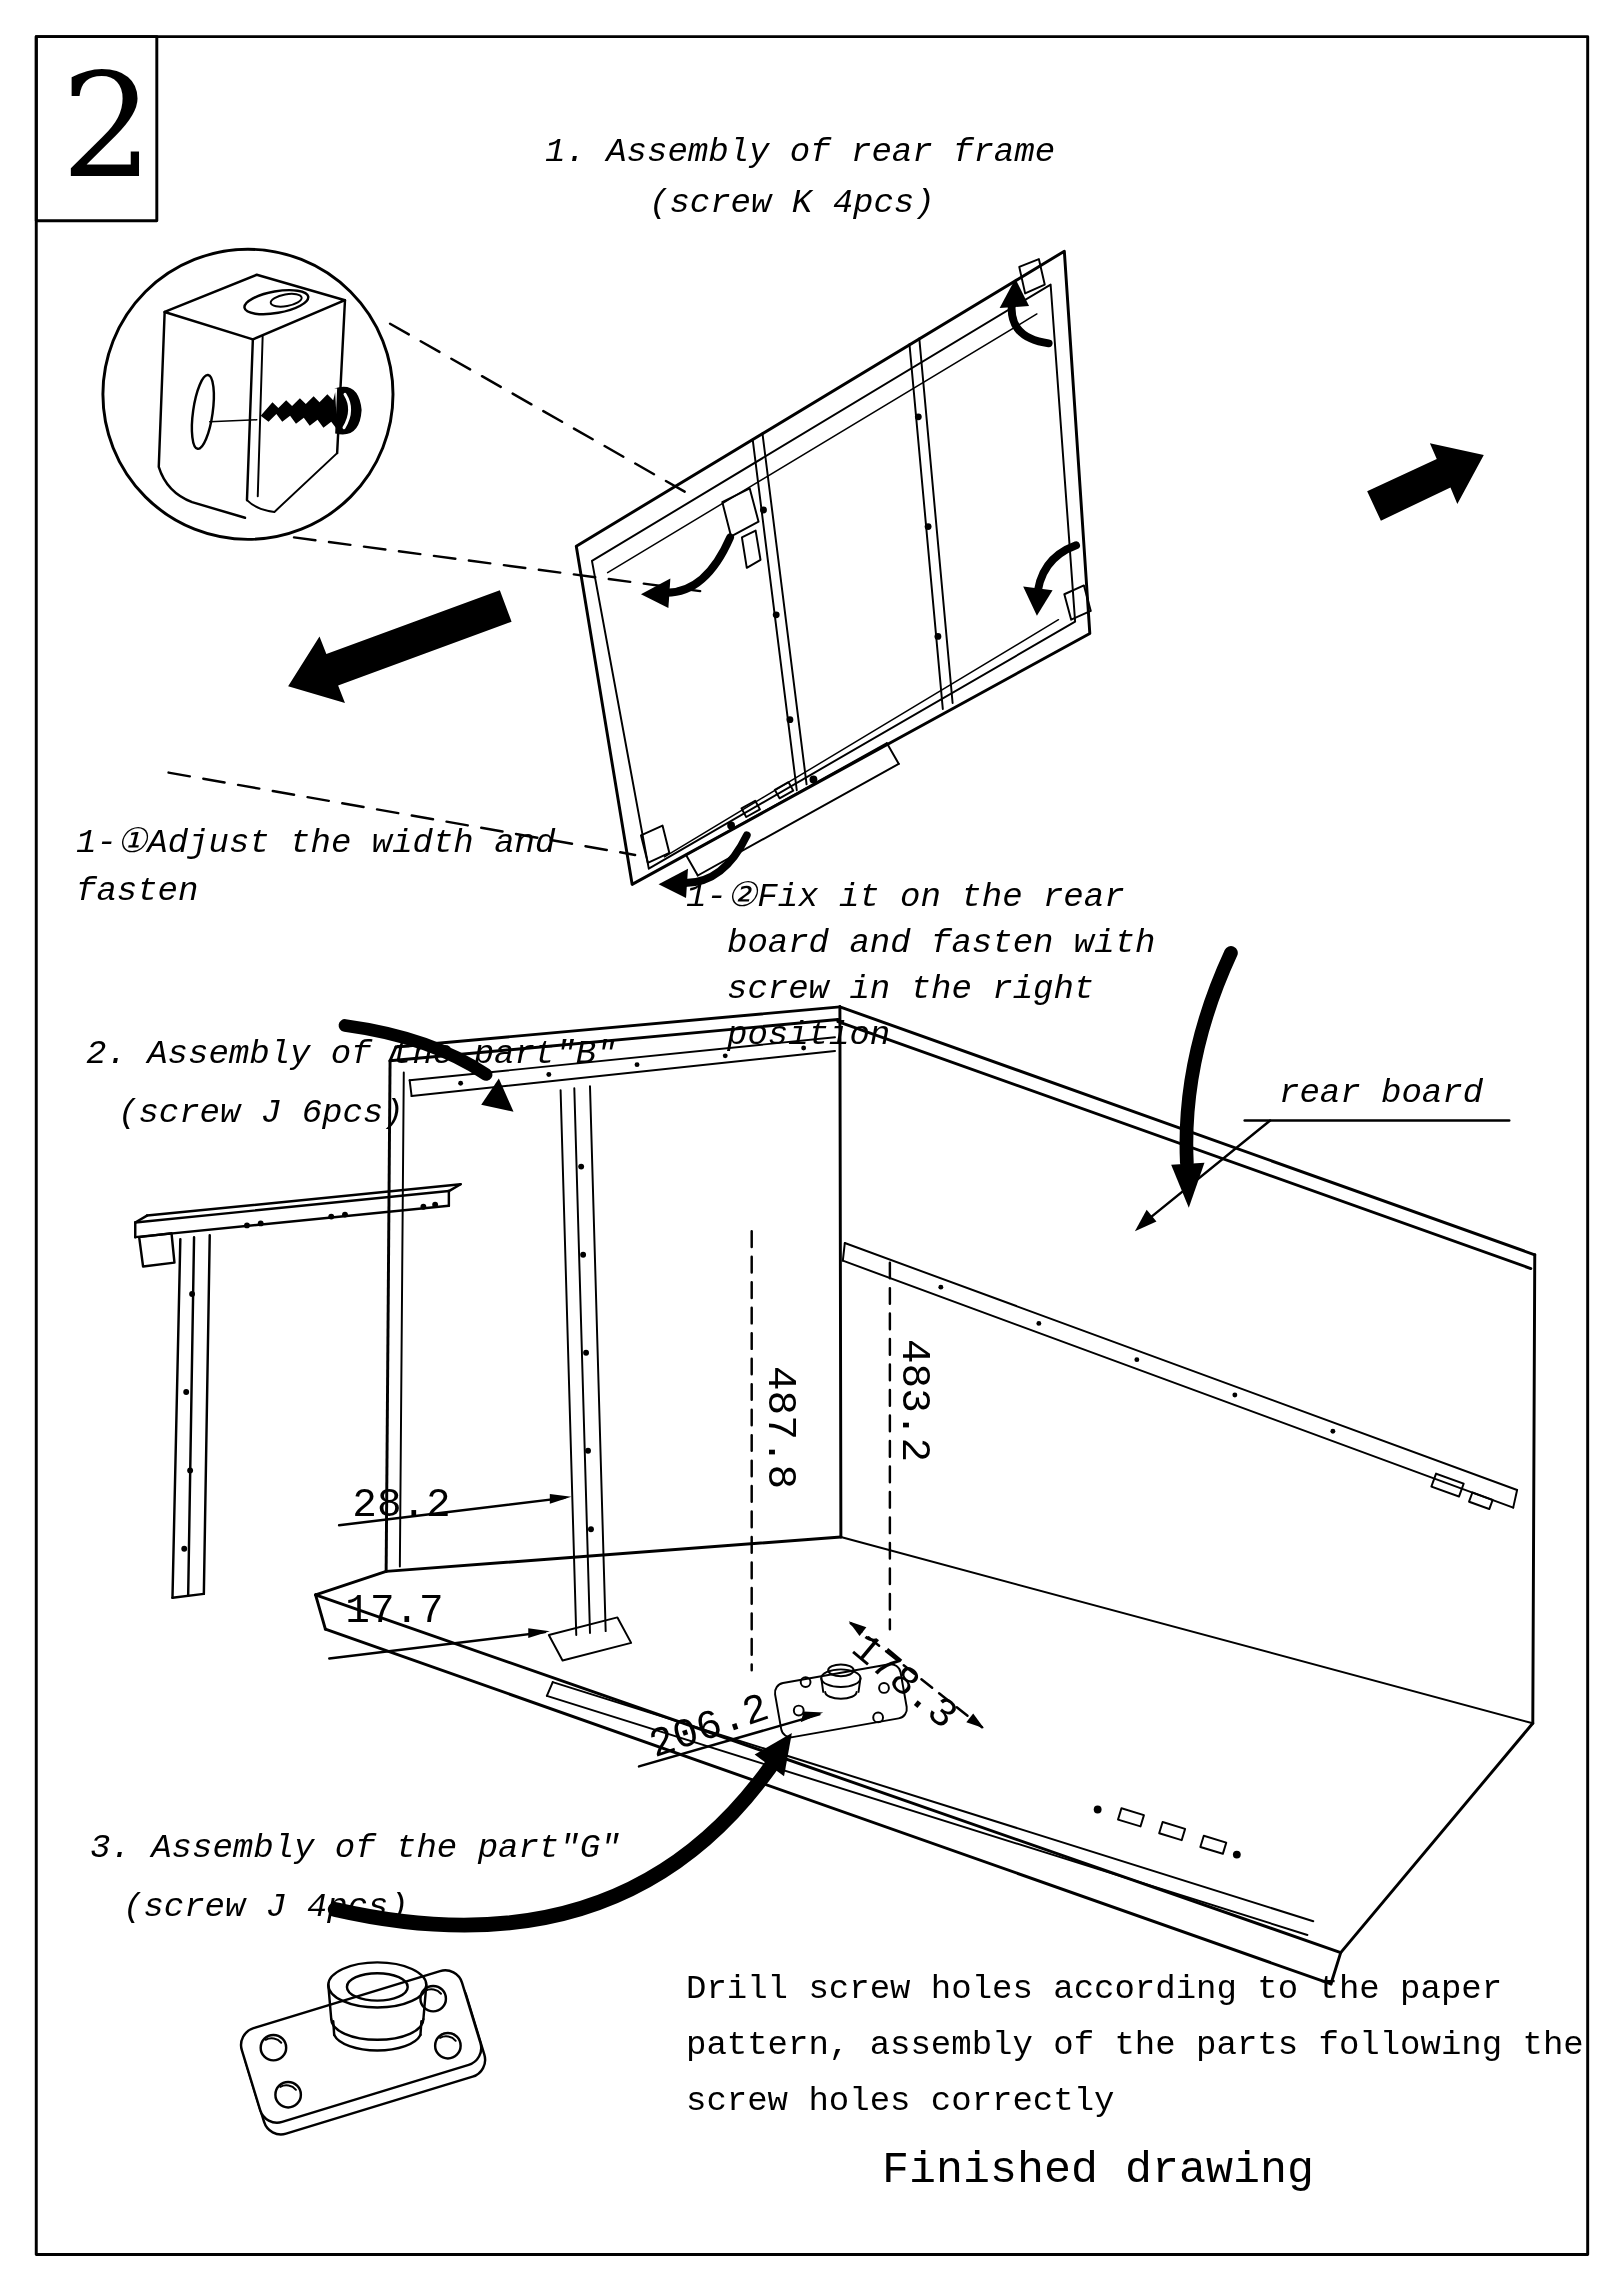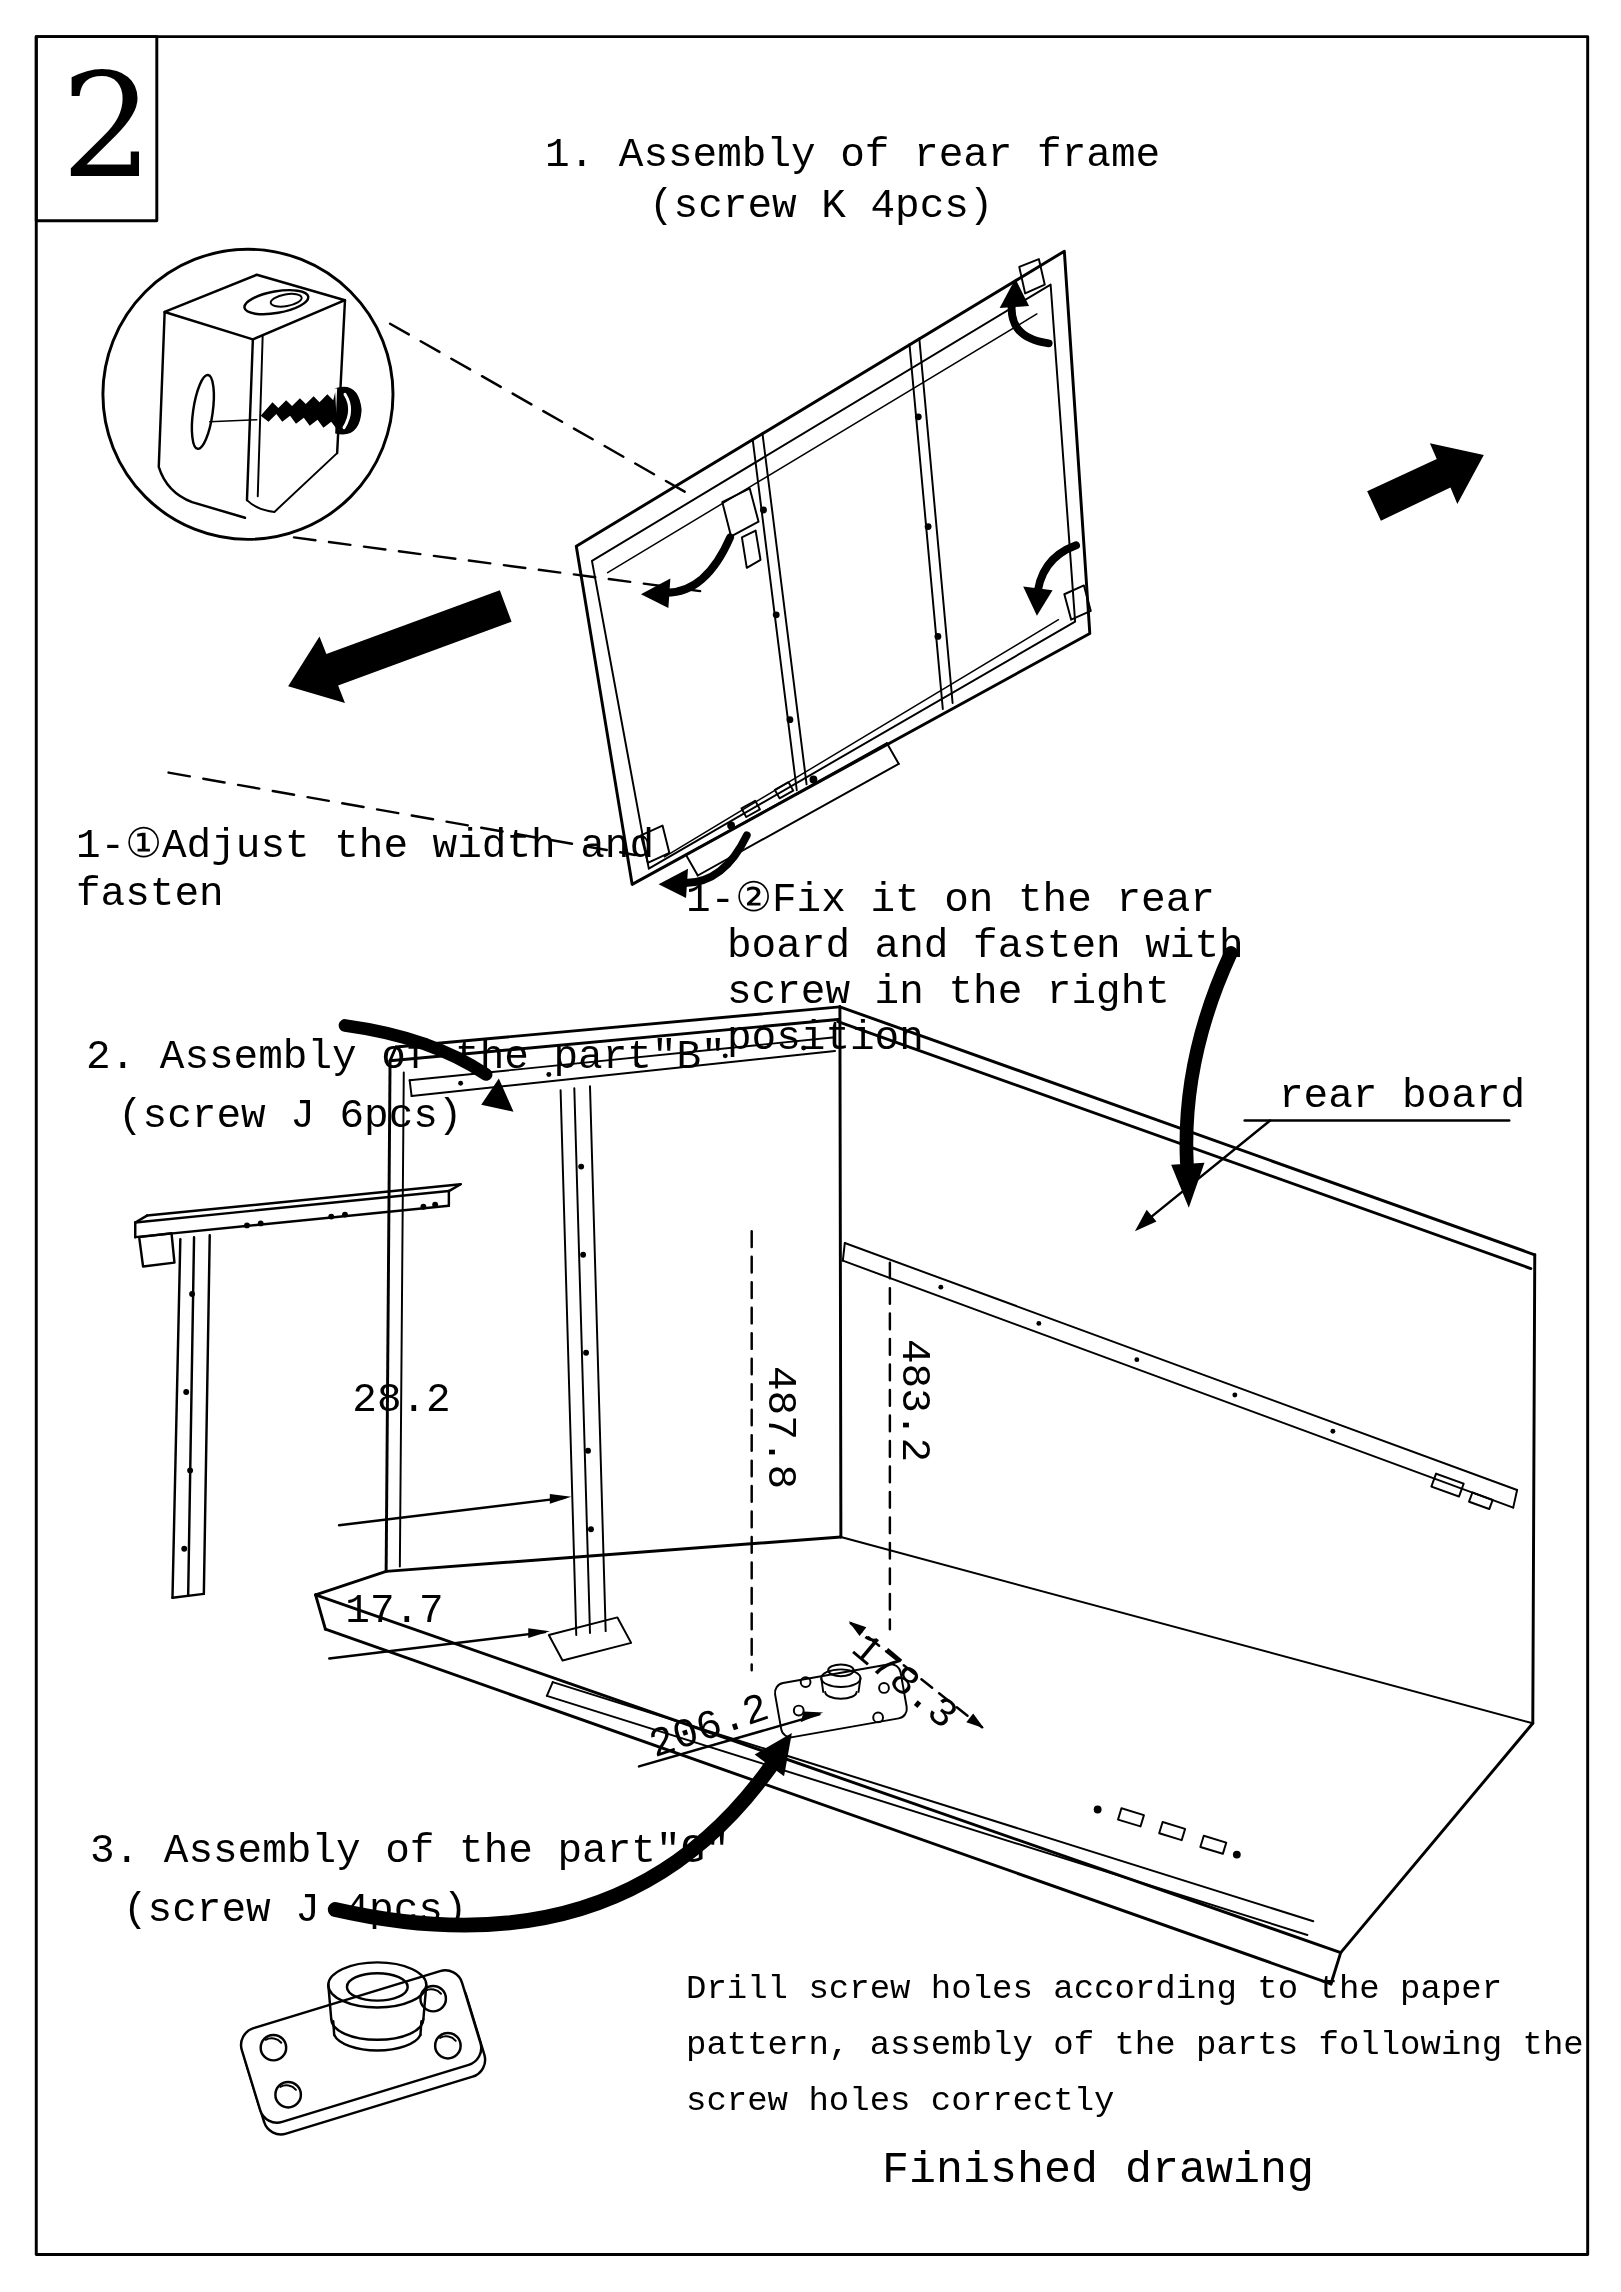--- a/index.html
+++ b/index.html
@@ -1,20 +1,20 @@
 <!DOCTYPE html>
 <html><head>
 <meta charset="utf-8">
 <style>
   html,body{margin:0;padding:0;background:#888;}
   .page{position:relative;width:1621px;height:2293px;background:#fff;overflow:hidden;
         font-family:"Liberation Mono","DejaVu Sans Mono",monospace;color:#000;}
   .page svg{position:absolute;left:0;top:0;}
   .t{position:absolute;white-space:pre;line-height:1.0;color:#000;}
-  .f36{font-size:41px;}
+  .f36{font-size:34px;font-style:italic;}
   .f35{font-size:34px;}
   .f46{font-size:45px;}
   .pageno{font-family:"DejaVu Serif","Liberation Serif",serif;font-size:145px;}
   .dim{width:147px;text-align:center;font-size:41px;}
   .rot90{transform:rotate(90deg);}
   .rot40{transform:rotate(40deg);}
   .rotm19{transform:rotate(-19deg);}
 </style>
 </head>
 <body>
@@ -302,21 +302,21 @@
 <div class="t f36" style="left:686px;top:880px;text-align:right;">1-②Fix it on the rear</div>
 <div class="t f36" style="left:727px;top:926px;">board and fasten with</div>
 <div class="t f36" style="left:727px;top:972px;">screw in the right</div>
 <div class="t f36" style="left:727px;top:1018px;">position</div>
 
 <div class="t f36" style="left:86px;top:1037px;">2. Assembly of the part″B″</div>
 <div class="t f36" style="left:118px;top:1096px;">(screw J 6pcs)</div>
 
 <div class="t f36" style="left:1279px;top:1076px;">rear board</div>
 
-<div class="t dim" style="left:328px;top:1380px;text-align:center;">28.2</div>
+<div class="t dim" style="left:328px;top:1485px;text-align:center;">28.2</div>
 <div class="t dim" style="left:321px;top:1591px;">17.7</div>
 <div class="t dim rot90" style="left:706px;top:1407px;">487.8</div>
 <div class="t dim rot90" style="left:840px;top:1380px;">483.2</div>
 <div class="t dim rot40" style="left:830px;top:1662px;">178.3</div>
 <div class="t dim rotm19" style="left:636px;top:1707px;">206.2</div>
 
 <div class="t f36" style="left:54px;top:1831px;margin-left:36px;">3. Assembly of the part″G″</div>
 <div class="t f36" style="left:123px;top:1890px;">(screw J 4pcs)</div>
 
 <div class="t f35" style="left:686px;top:2028px;">pattern, assembly of the parts following the</div>

